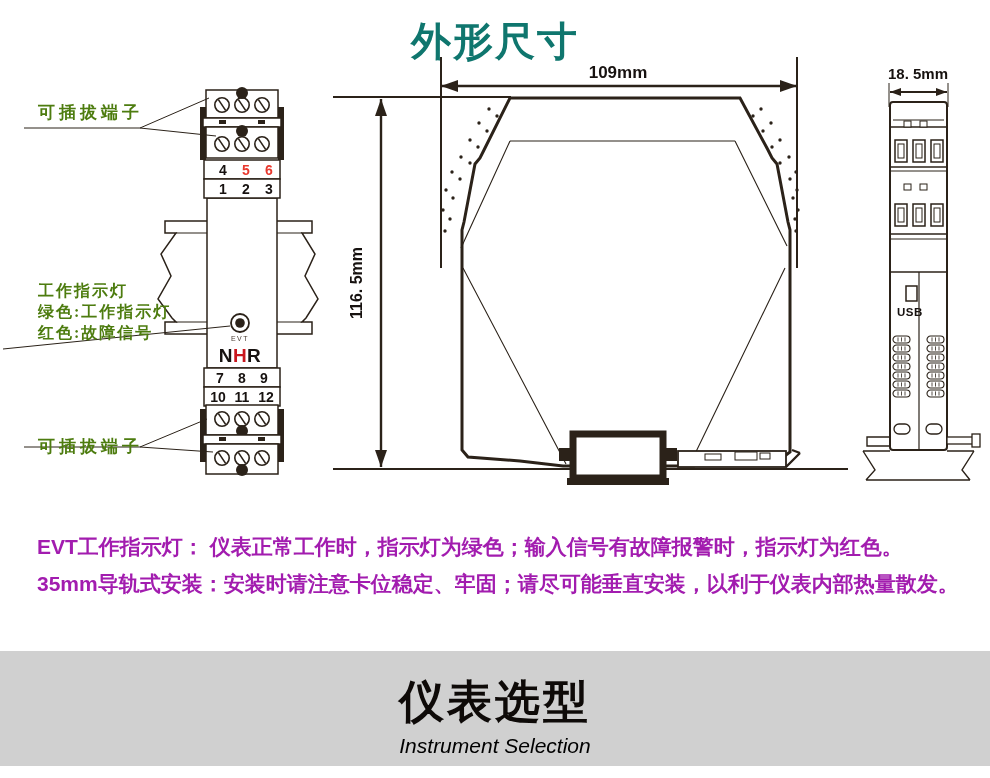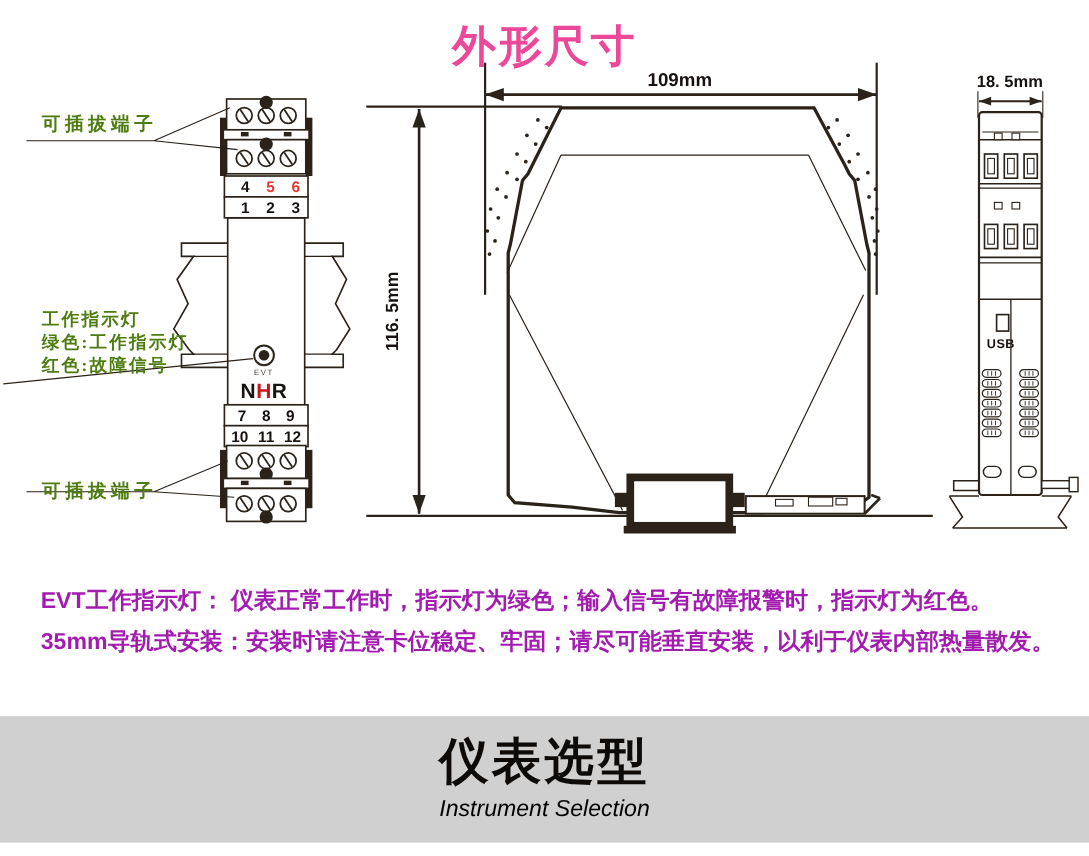--- a/index.html
+++ b/index.html
@@ -1,29 +1,29 @@
 <!DOCTYPE html>
 <html><head>
 <meta charset="utf-8">
 <style>
   html,body{margin:0;padding:0;background:#fff;}
   .page{position:relative;width:990px;height:778px;background:#fff;overflow:hidden;
         font-family:"Liberation Sans","DejaVu Sans",sans-serif;color:#171210;}
   .title{position:absolute;top:14px;left:0;width:100%;text-align:center;
-         font-size:40px;font-weight:bold;letter-spacing:2px;color:#ec4899;}
+         font-size:40px;font-weight:bold;letter-spacing:2px;color:#0f766e;}
   .drawing{position:absolute;top:0;left:0;}
   .lbl{position:absolute;font-weight:bold;color:#4d7c0f;}
   .lbl-plug-top{left:38px;top:101px;font-size:17px;letter-spacing:4px;}
   .lbl-plug-bottom{left:38px;top:435px;font-size:17px;letter-spacing:4px;}
   .lbl-indicator{left:38px;top:280px;font-size:16px;line-height:21px;letter-spacing:2px;font-family:Liberation Serif, serif;}
   .notes{position:absolute;left:37px;top:528px;width:950px;font-size:21px;font-weight:bold;
          line-height:37px;color:#a21caf;white-space:nowrap;}
   .banner{position:absolute;left:0;top:651px;width:990px;height:115px;background:#d0d0d0;
           text-align:center;}
-  .banner-title{padding-top:11px;font-size:45px;font-weight:bold;letter-spacing:3px;color:#0e0a08;}
+  .banner-title{padding-top:21px;font-size:45px;font-weight:bold;letter-spacing:3px;color:#0e0a08;}
   .banner-sub{font-size:21px;color:#000000;margin-top:2px;font-style:italic;}
   
   .ln{stroke:#2b2219;fill:none;}
   .lnw{stroke:#2b2219;fill:#ffffff;}
   .fil{fill:#2b2219;stroke:none;}
   .txt{fill:#171210;font-weight:bold;}
   .txt-red{fill:#e8382d;font-weight:bold;}
   .dim{fill:#171210;font-weight:bold;}
   svg{font-family:"Liberation Sans","DejaVu Sans",sans-serif;}
 </style>

